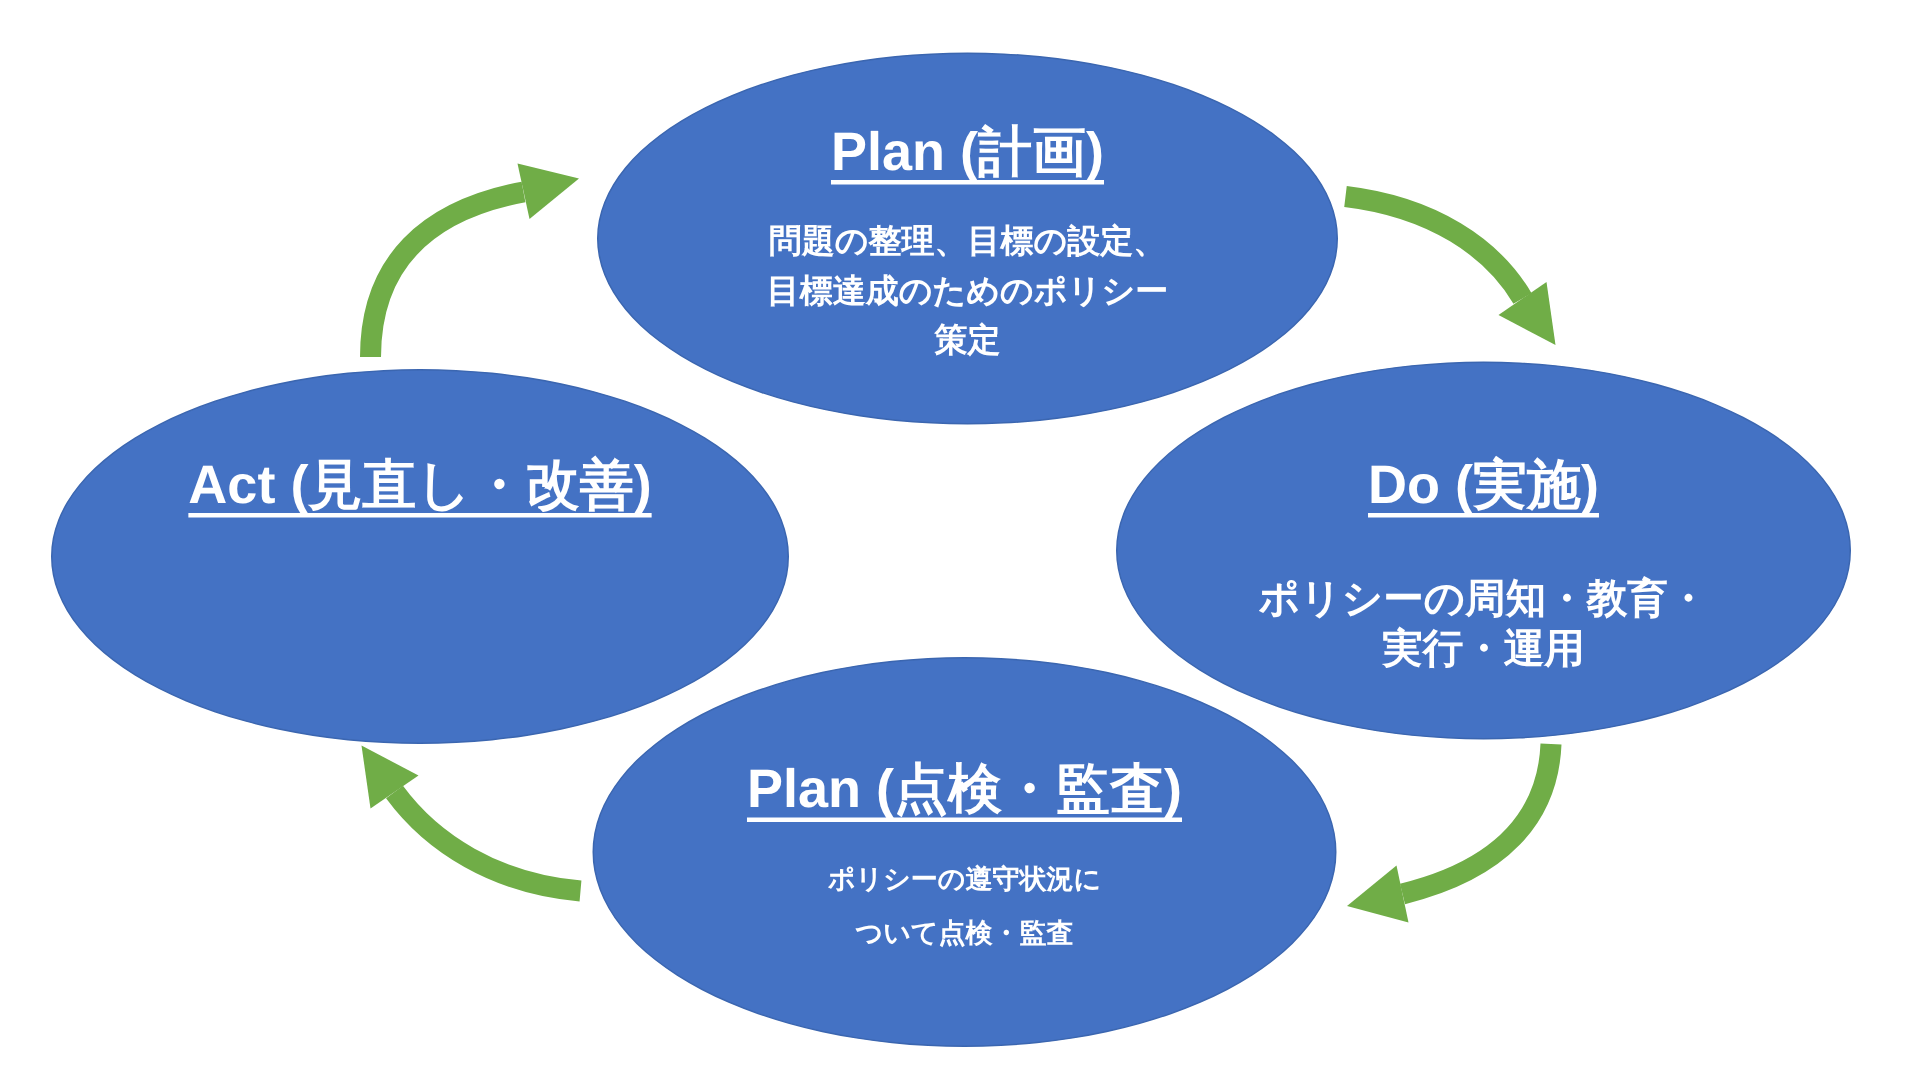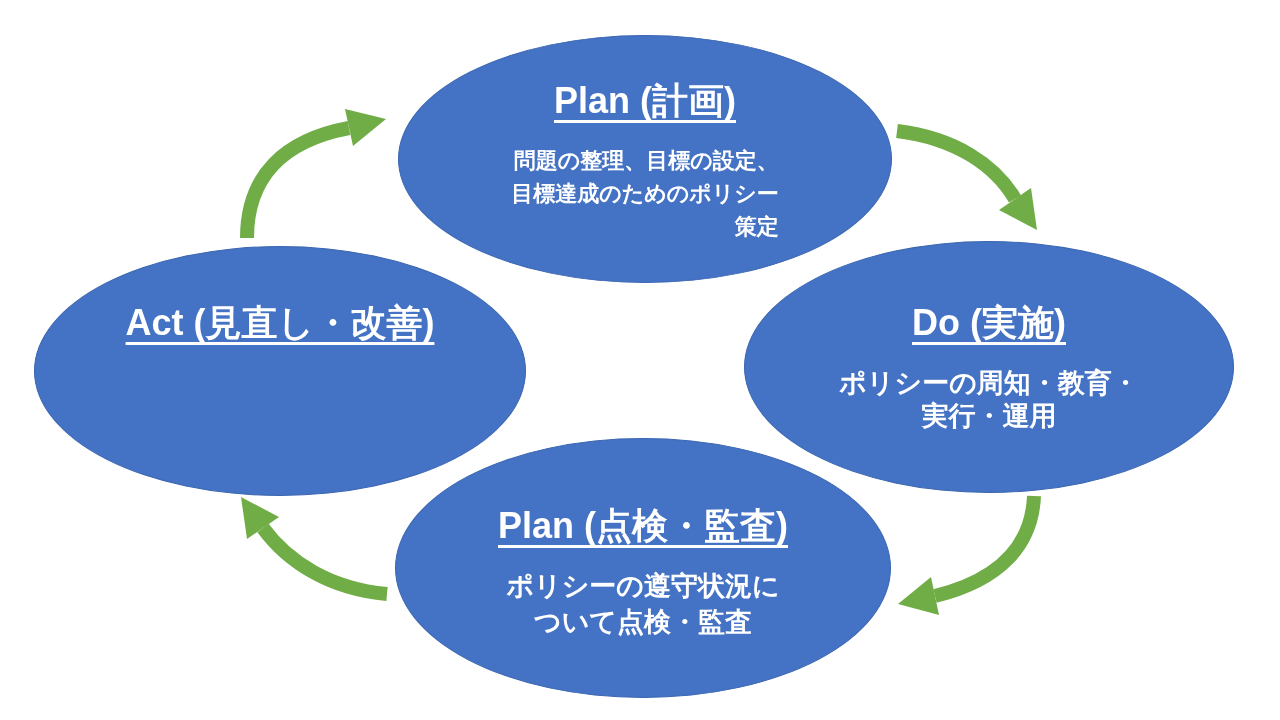--- a/index.html
+++ b/index.html
@@ -47,30 +47,30 @@
     text-decoration: underline;
     text-decoration-thickness: 3px;
     text-underline-offset: 7px;
   }
   .node-body {
     font-weight: bold;
     white-space: pre-line;
   }
 
   
-  .node-plan  { left: 398px; top: 35px;  width: 494px; height: 248px; padding-top: 43px; text-align: right; }
+  .node-plan  { left: 398px; top: 35px;  width: 494px; height: 248px; padding-top: 43px; }
   .node-plan .node-body  { font-size: 22px; line-height: 33px; margin-top: 21px; }
 
   
   .node-do    { left: 744px; top: 241px; width: 490px; height: 252px; padding-top: 59px; }
-  .node-do .node-body    { font-size: 27px; line-height: 33px; margin-top: 22px; }
+  .node-do .node-body    { font-size: 27px; line-height: 33px; margin-top: 38px; }
 
   
   .node-check { left: 395px; top: 438px; width: 496px; height: 260px; padding-top: 65px; }
-  .node-check .node-body { font-size: 27px; line-height: 36px; margin-top: 20px; }
+  .node-check .node-body { font-size: 18px; line-height: 36px; margin-top: 20px; }
 
   
   .node-act   { left: 34px;  top: 246px; width: 492px; height: 250px; padding-top: 54px; }
   .node-act .node-body   { font-size: 25px; line-height: 34px; margin-top: 22px; }
 </style>
 </head>
 <body>
 
 <div class="canvas">
 

